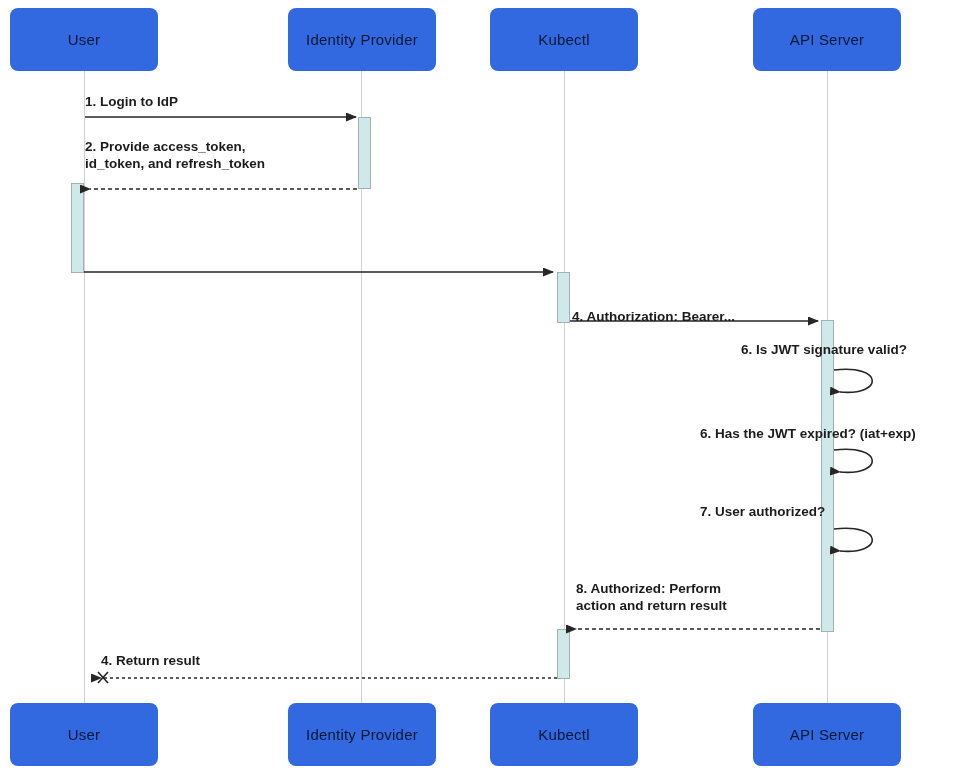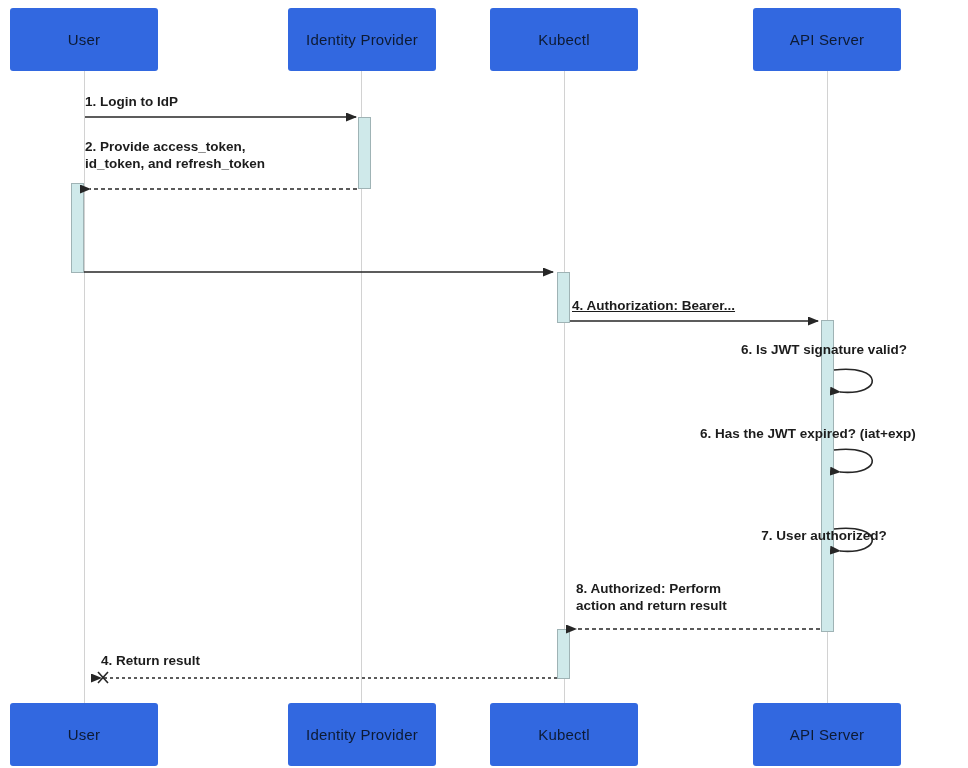--- a/index.html
+++ b/index.html
@@ -22,21 +22,21 @@
     width: 1px;
     background: #d2d2d2;
     top: 71px;
     height: 634px;
   }
   .actor-box {
     position: absolute;
     width: 148px;
     height: 63px;
     background: #3268e0;
-    border-radius: 3px;
+    border-radius: 8px;
     display: flex;
     align-items: center;
     justify-content: center;
     box-sizing: border-box;
   }
   .actor-label {
     color: #0d1a33;
     font-size: 15px;
     font-family: "Liberation Sans", sans-serif;
     letter-spacing: 0.2px;
@@ -147,27 +147,27 @@
       <line x1="108" y1="672" x2="98" y2="683" stroke="#262626" stroke-width="1.6"></line>
     </g>
   </svg>
 
   <div class="msg-label" style="left:85px;  top:93px;  width:272px;">1. Login to IdP</div>
 
   <div class="msg-label" style="left:85px;  top:138px; width:272px;"><span>2. Provide access_token,</span>
 <span>id_token, and refresh_token</span></div>
 
 
-  <div class="msg-label" style="left:572px; top:297px; width:246px;text-decoration:underline;">4. Authorization: Bearer...</div>
+  <div class="msg-label" style="left:572px; top:308px; width:246px;">4. Authorization: Bearer...</div>
 
   <div class="msg-label" style="left:700px; top:341px; width:248px; text-align:center;">6. Is JWT signature valid?</div>
 
   <div class="msg-label" style="left:700px; top:425px; width:272px; text-align:left;">6. Has the JWT expired? (iat+exp)</div>
 
-  <div class="msg-label" style="left:700px; top:503px; width:248px; text-align:center;margin-top:24px;">7. User authorized?</div>
+  <div class="msg-label" style="left:700px; top:503px; width:248px; ">7. User authorized?</div>
 
   <div class="msg-label" style="left:576px; top:580px; width:244px;"><span>8. Authorized: Perform</span>
 <span>action and return result</span></div>
 
   <div class="msg-label" style="left:101px; top:652px; width:456px;">4. Return result</div>
 
 
 </div>
 
 </body></html>

